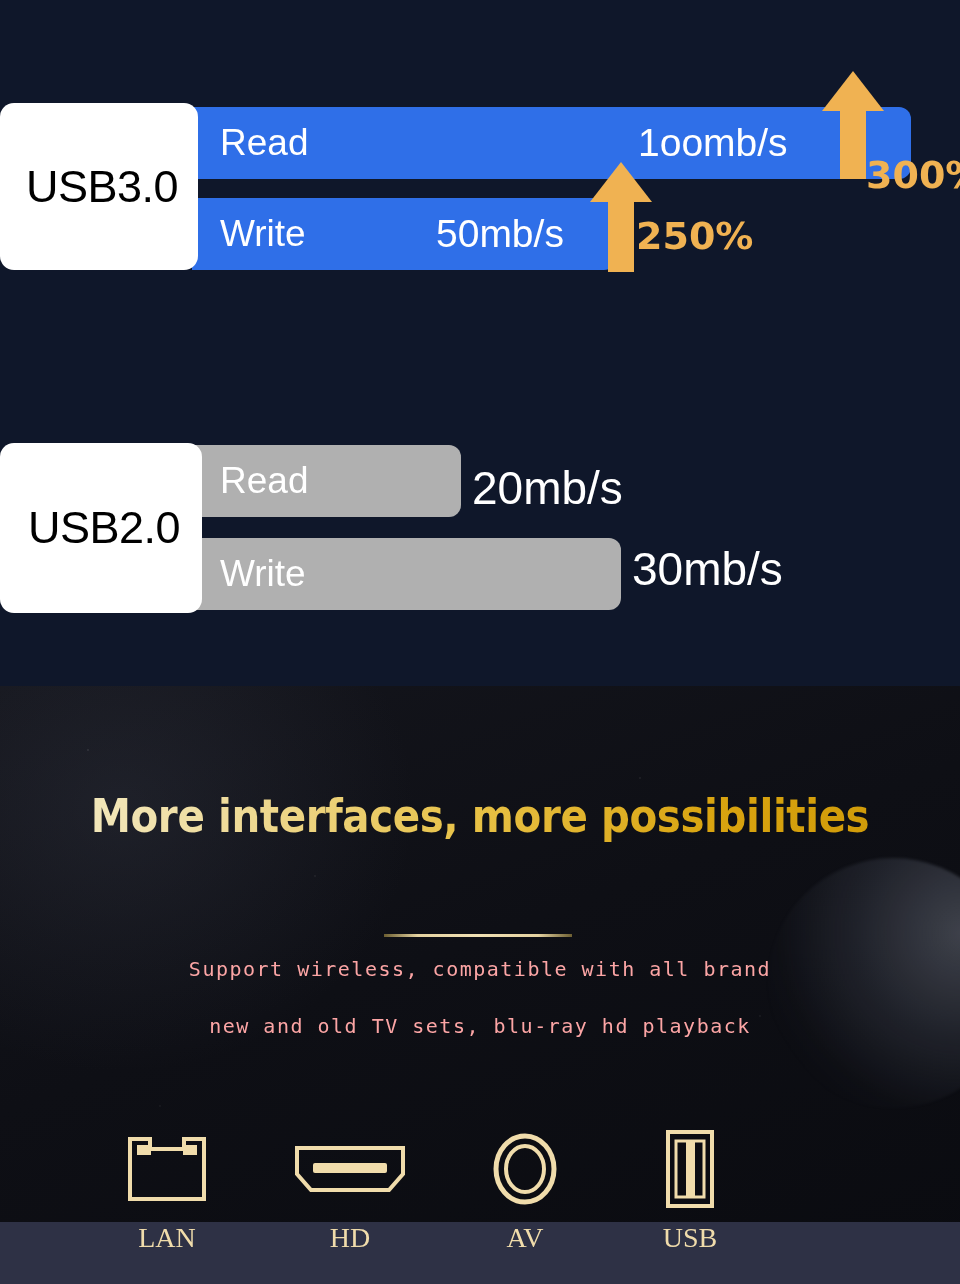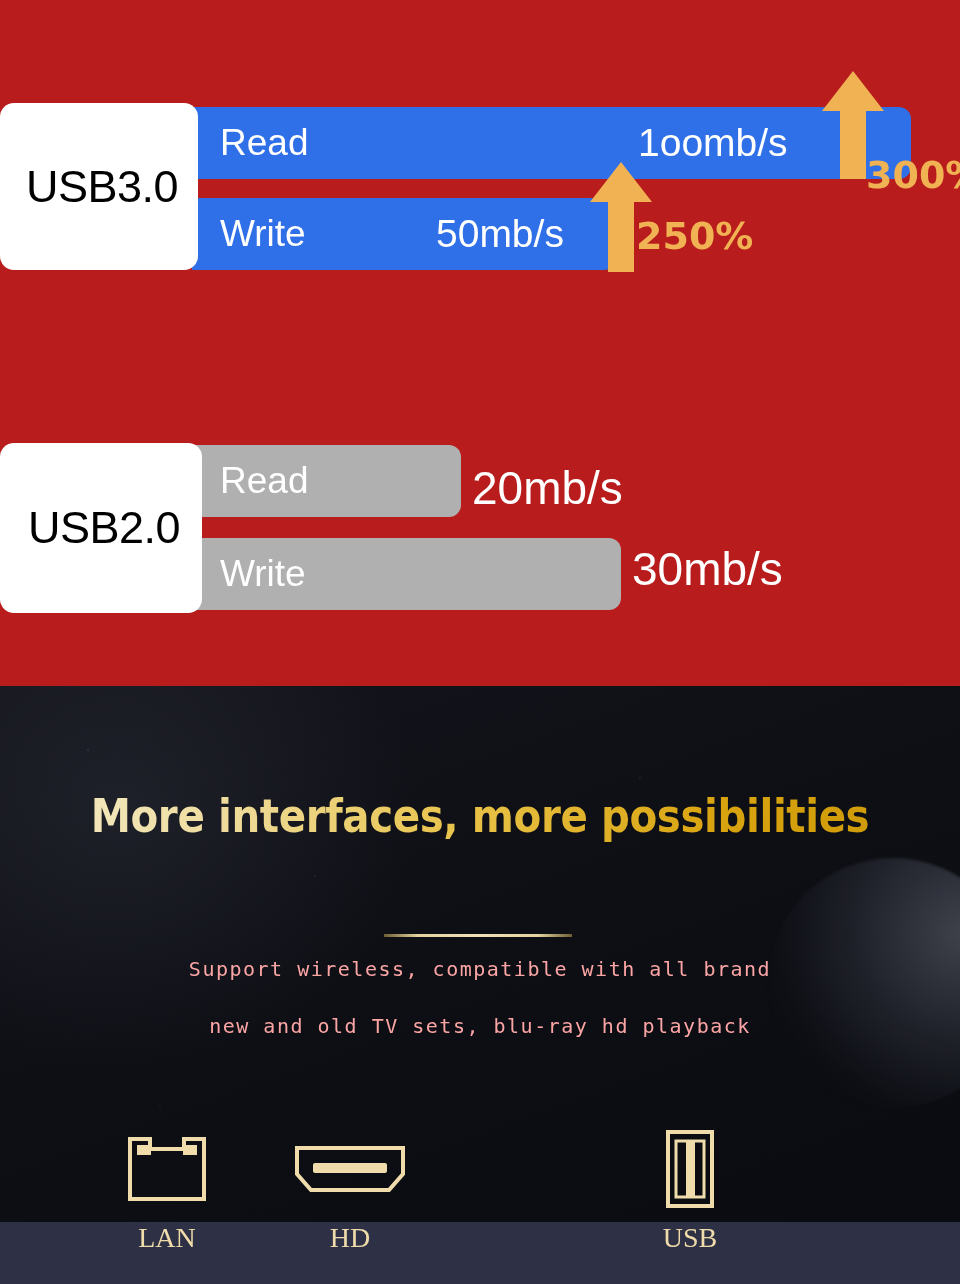--- a/index.html
+++ b/index.html
@@ -5,21 +5,21 @@
   * { margin:0; padding:0; box-sizing:border-box; }
   html,body { background:#000; }
   body {
     width:960px; height:1284px; position:relative; overflow:hidden;
     font-family:"Liberation Sans", sans-serif;
   }
 
   
   #speed-section {
     position:absolute; left:0; top:0; width:960px; height:686px;
-    background:#b91c1c; overflow:hidden;
+    background:#0f172a; overflow:hidden;
   }
 
   .spec-group { position:absolute; left:0; width:960px; }
   #usb3-group { top:103px; height:167px; }
   #usb2-group { top:443px; height:170px; }
 
   .badge {
     position:absolute; left:0; top:0; width:198px; height:100%;
     background:#ffffff; border-radius:14px; z-index:5;
     display:flex; align-items:center; justify-content:center;
@@ -238,20 +238,29 @@
   <div class="port" id="port-hd">
     <div class="port-icon">
       <svg width="118" height="58" viewBox="0 0 118 58">
         <path d="M6 8 H112 V34 L98 50 H20 L6 34 Z" fill="none" stroke="#f0dcab" stroke-width="4"></path>
         <rect x="22" y="23" width="74" height="10" rx="2" fill="#f0dcab"></rect>
       </svg>
     </div>
     <div class="port-label">HD</div>
   </div>
 
+  <div class="port" id="port-av">
+    <div class="port-icon">
+      <svg width="70" height="76" viewBox="0 0 70 76">
+        <ellipse cx="35" cy="38" rx="29" ry="33" fill="none" stroke="#f0dcab" stroke-width="5"></ellipse>
+        <ellipse cx="35" cy="38" rx="19" ry="23" fill="none" stroke="#f0dcab" stroke-width="4"></ellipse>
+      </svg>
+    </div>
+    <div class="port-label">AV</div>
+  </div>
 
   <div class="port" id="port-usb">
     <div class="port-icon">
       <svg width="56" height="84" viewBox="0 0 56 84">
         <rect x="6" y="5" width="44" height="74" fill="none" stroke="#f0dcab" stroke-width="4"></rect>
         <rect x="14" y="14" width="28" height="56" fill="none" stroke="#f0dcab" stroke-width="3"></rect>
         <rect x="24" y="14" width="9" height="56" fill="#f0dcab"></rect>
       </svg>
     </div>
     <div class="port-label">USB</div>

